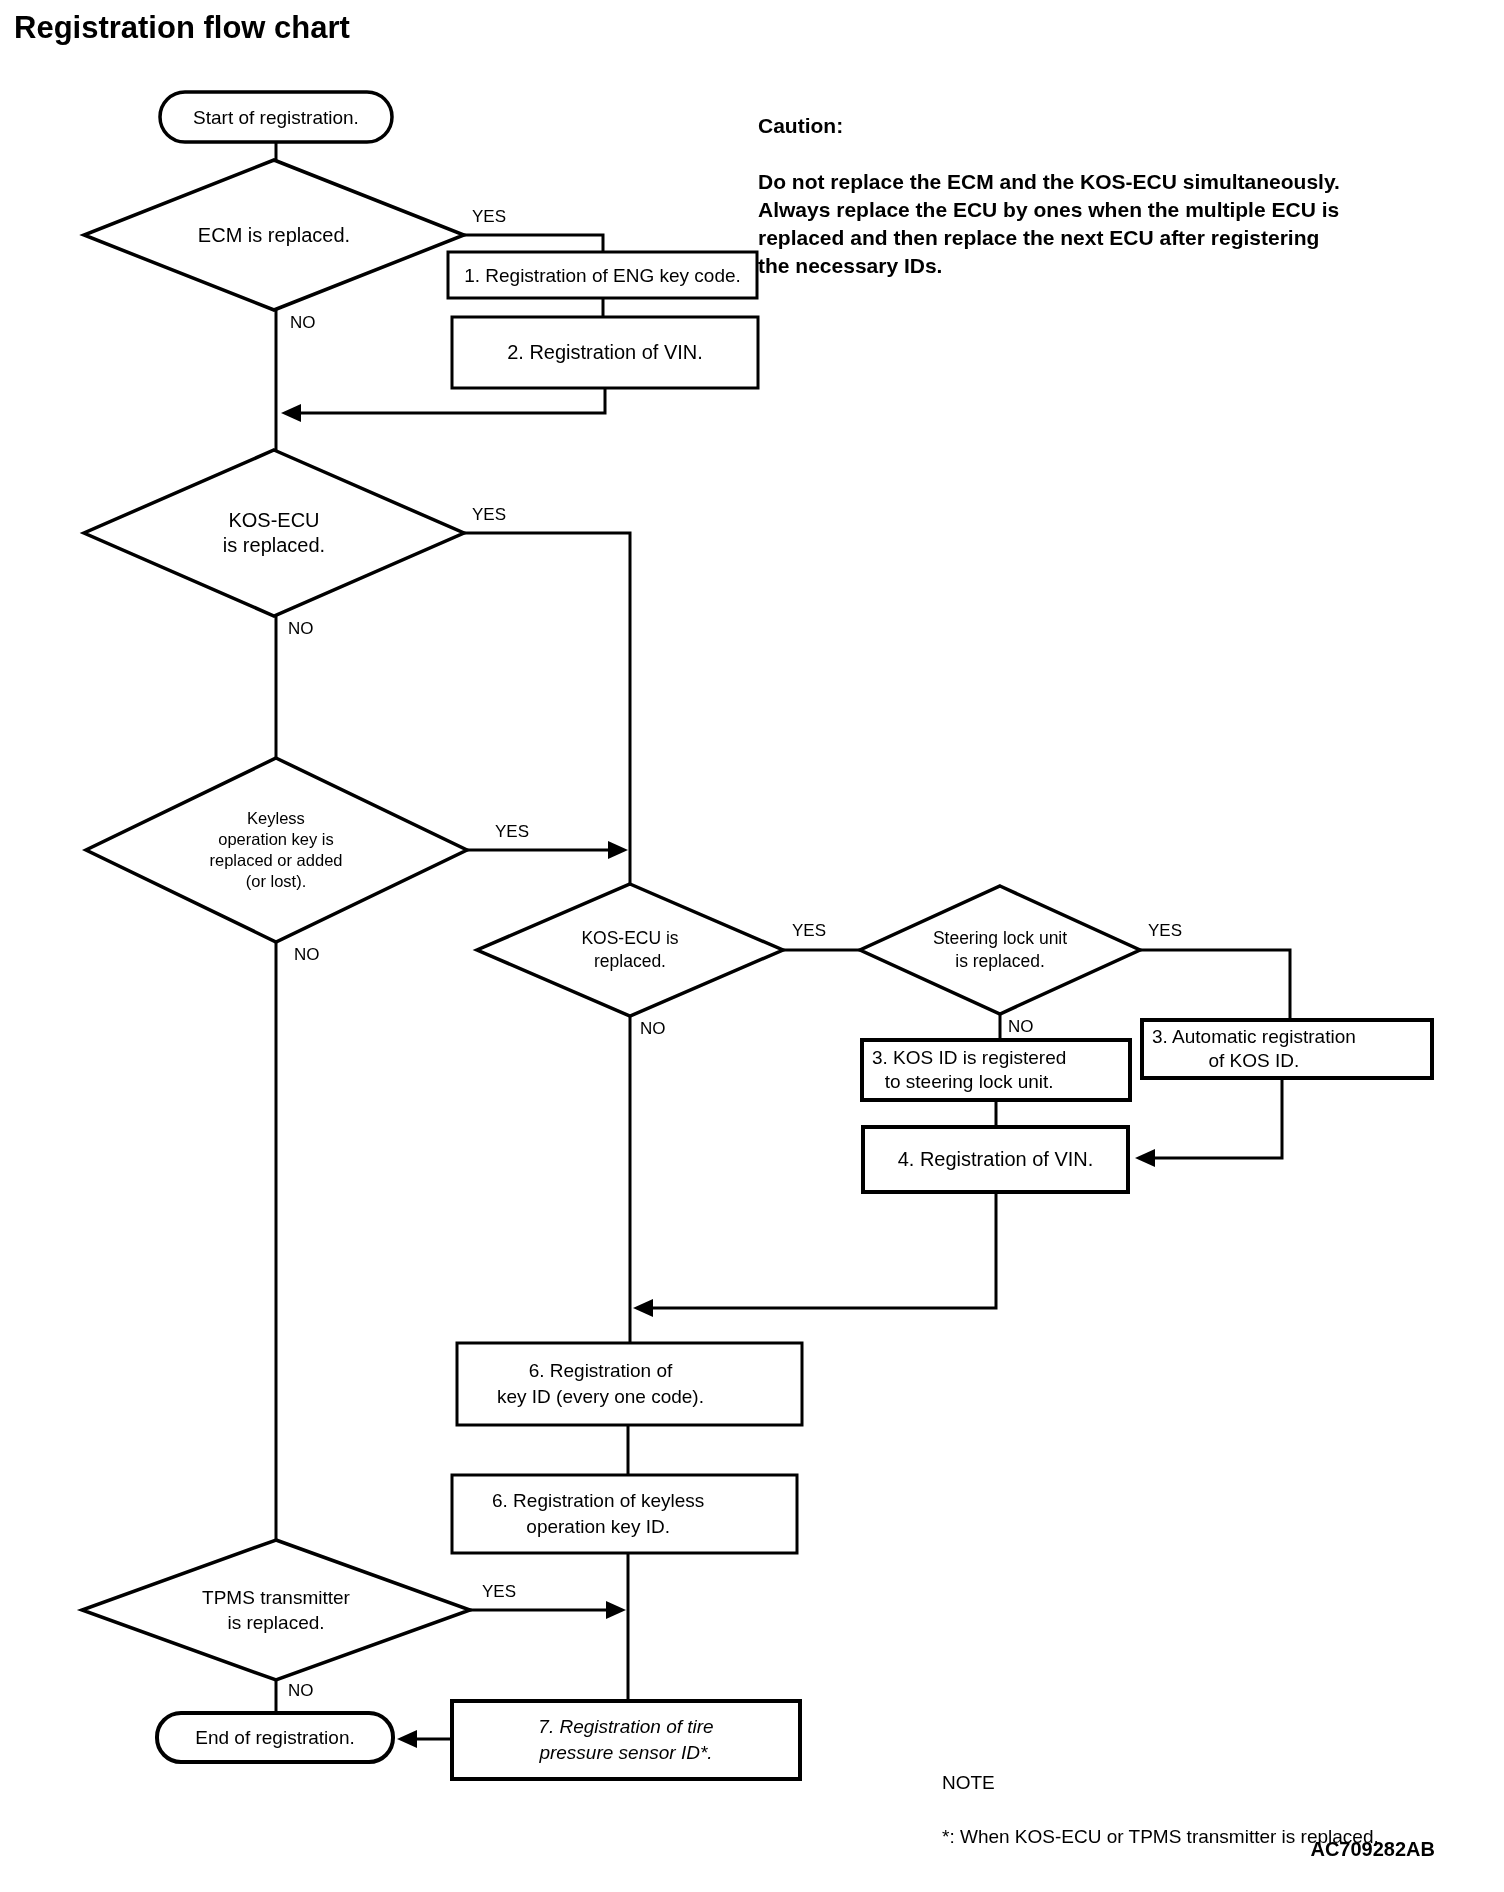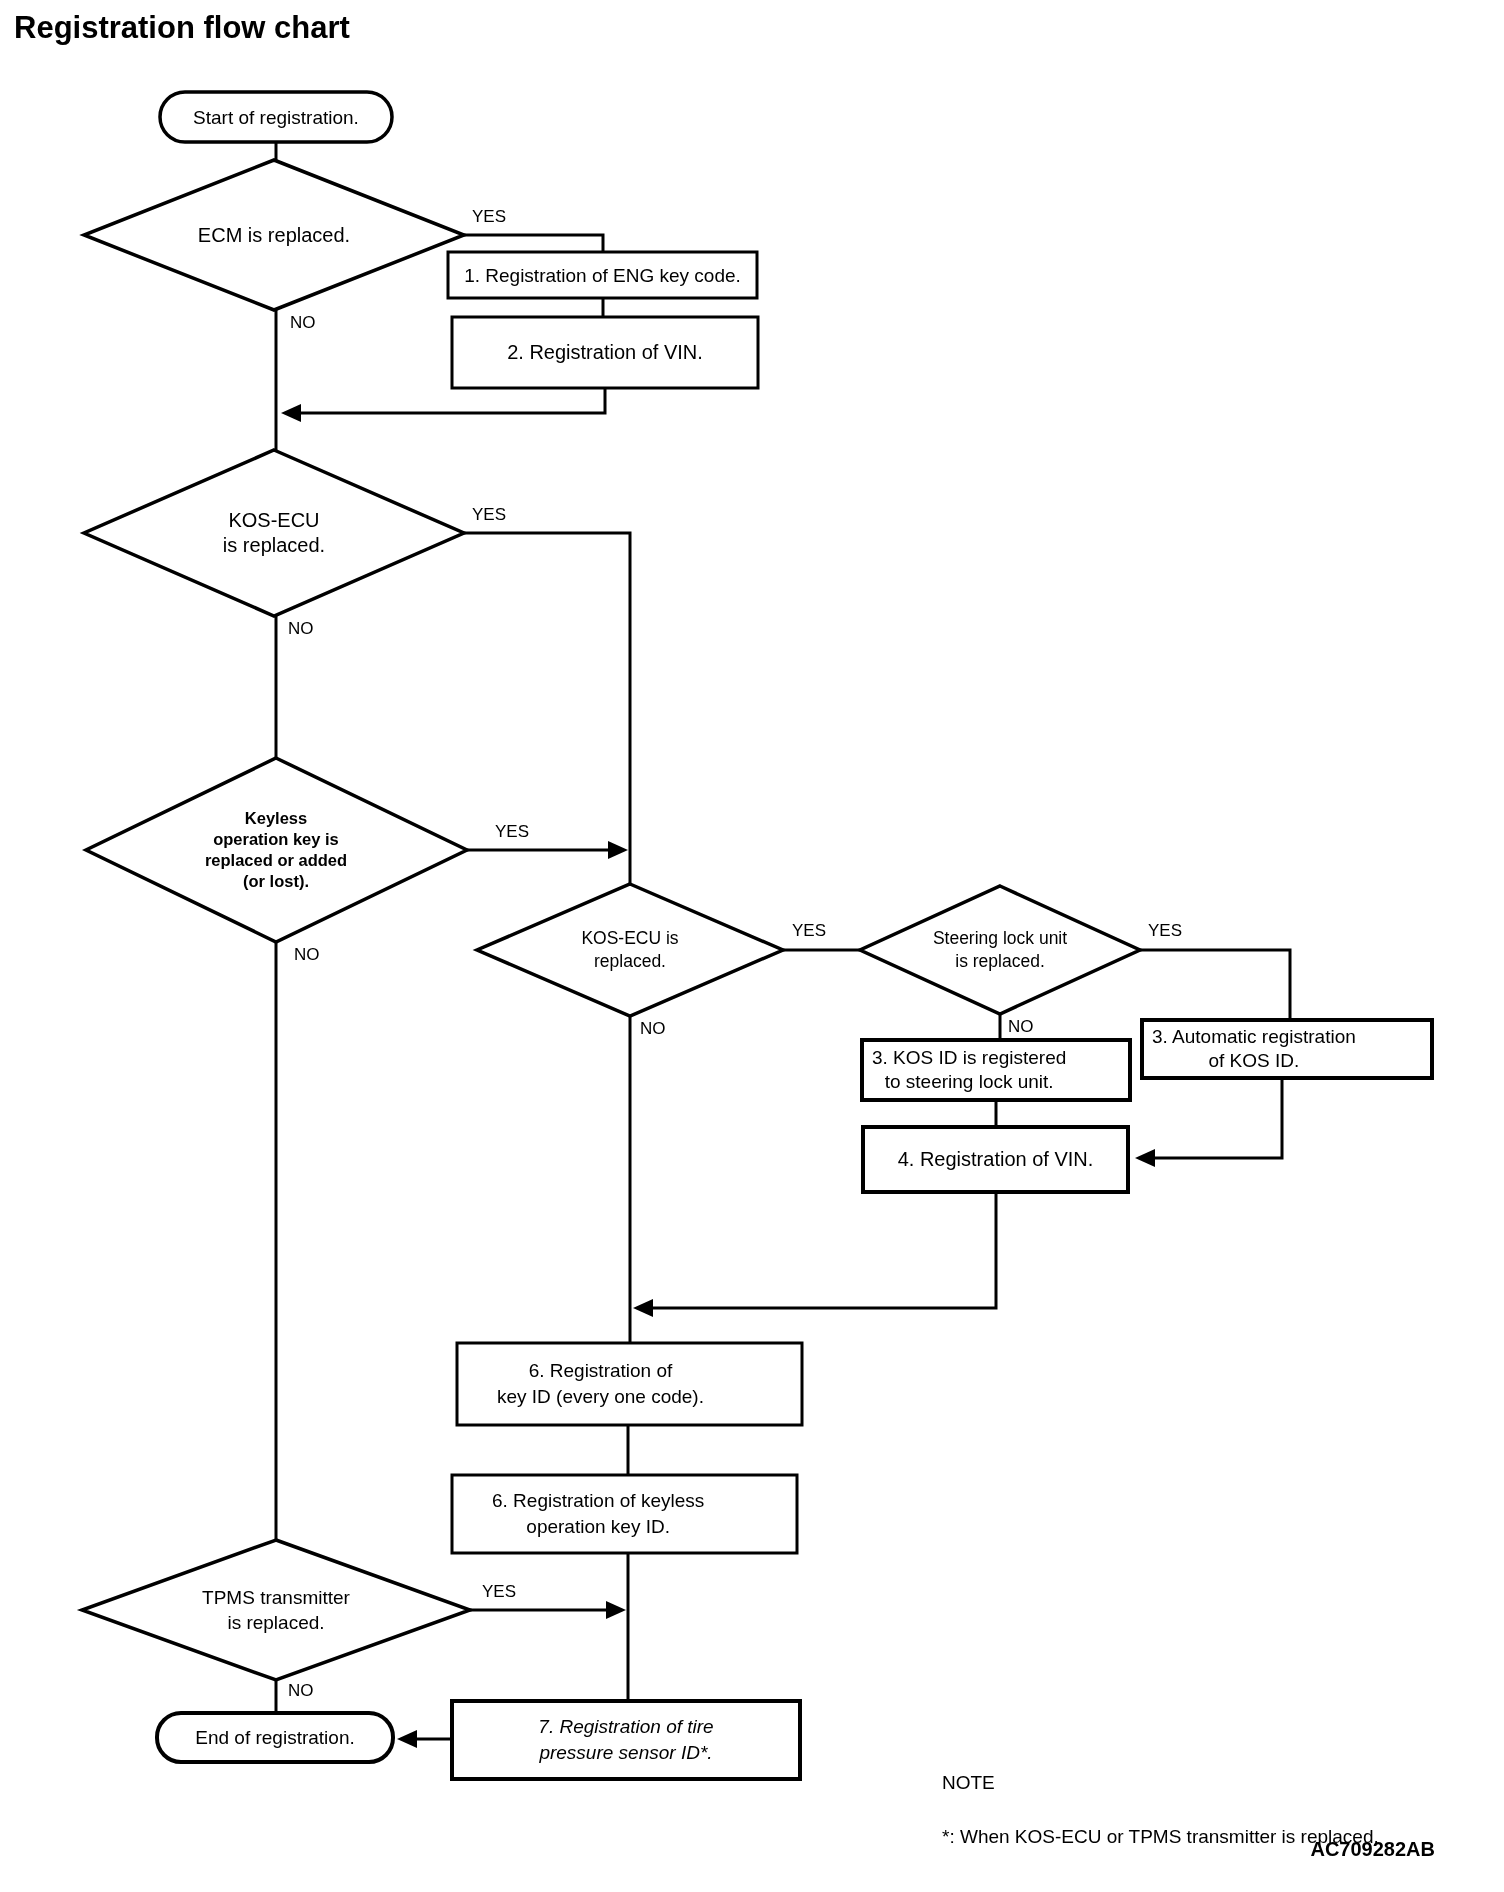--- a/index.html
+++ b/index.html
@@ -10,21 +10,21 @@
        text-align:center;white-space:pre-line;line-height:23px;font-size:19px;}
   .txt.left{justify-content:flex-start;text-align:center;}
   .lbl{position:absolute;font-size:17px;line-height:18px;white-space:nowrap;}
   .page-title{position:absolute;left:14px;top:10px;font-size:31px;font-weight:bold;
        letter-spacing:0px;white-space:nowrap;}
   .caution{position:absolute;left:758px;top:84px;width:720px;font-weight:bold;
        font-size:21px;line-height:28px;white-space:pre-line;}
   .note{position:absolute;left:942px;top:1742px;font-size:19px;line-height:27px;white-space:pre-line;}
   .figcode{position:absolute;left:1135px;top:1838px;width:300px;text-align:right;
        font-size:20px;font-weight:bold;}
-  .small{font-size:16.5px;line-height:21px;font-weight:bold;}
+  .small{font-size:16.5px;line-height:21px;}
   .mid{font-size:17.5px;line-height:23px;}
   .big{font-size:20px;}
 </style>
 </head>
 <body>
 
 <div id="canvas">
 
   <svg id="flow-svg" width="1504" height="1892" viewBox="0 0 1504 1892">
     <g fill="none" stroke="#000" stroke-width="3">
@@ -76,20 +76,27 @@
       <rect x="457" y="1343" width="345" height="82" stroke-width="3"></rect>
       <rect x="452" y="1475" width="345" height="78" stroke-width="3"></rect>
       <polygon points="276,1540 470,1610 276,1680 82,1610" stroke-width="3.5"></polygon>
       <rect x="452" y="1701" width="348" height="78" stroke-width="4"></rect>
       <rect x="157" y="1713" width="236" height="49" rx="24" stroke-width="4"></rect>
     </g>
   </svg>
 
   <div class="page-title">Registration flow chart</div>
 
+  <div class="caution">
+    <span>Caution:</span><br>
+    <span>Do not replace the ECM and the KOS-ECU simultaneously.
+Always replace the ECU by ones when the multiple ECU is
+replaced and then replace the next ECU after registering
+the necessary IDs.</span>
+  </div>
 
   <div class="note">
     <span>NOTE</span><br>
     <span>*: When KOS-ECU or TPMS transmitter is replaced.</span>
   </div>
 
   <div class="figcode">AC709282AB</div>
 
   <div class="txt big" style="left:104px;top:185px;width:340px;height:100px;">ECM is replaced.</div>
 

